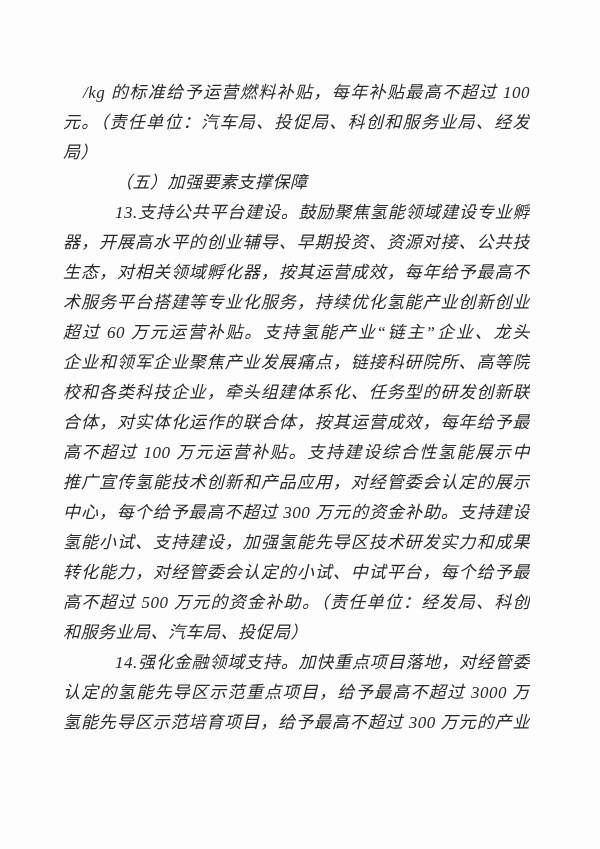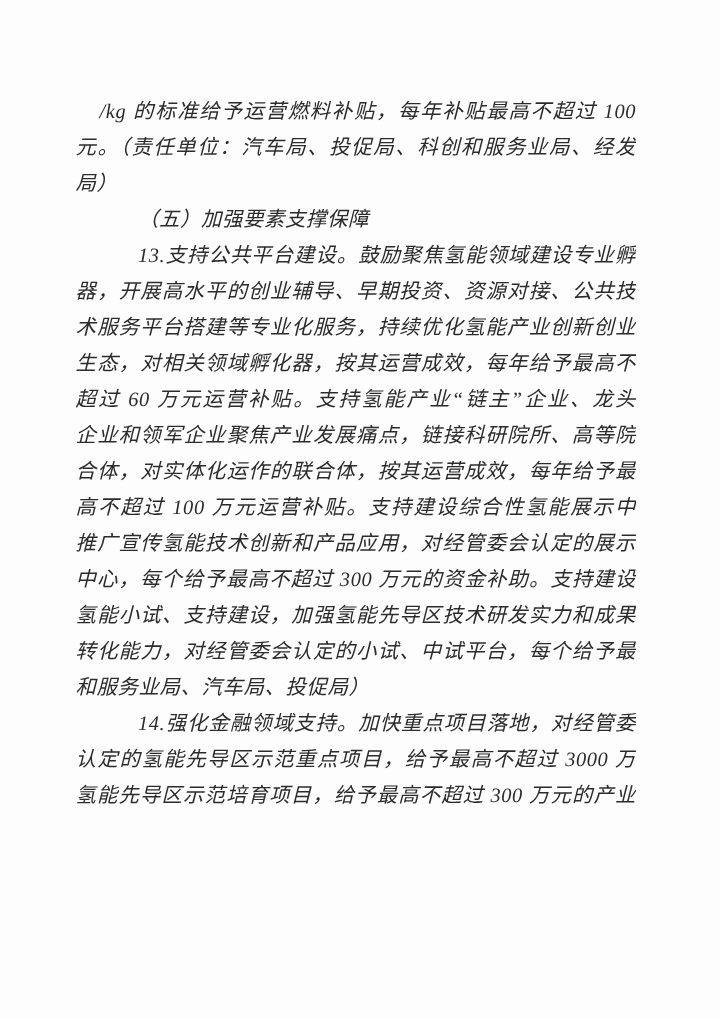--- a/index.html
+++ b/index.html
@@ -47,28 +47,30 @@
 <body>
 
 <div class="page">
   <div class="text-block">
     <div class="ln off">/kg 的标准给予运营燃料补贴，每年补贴最高不超过 100 万</div>
     <div class="ln">元。（责任单位：汽车局、投促局、科创和服务业局、经发</div>
     <div class="ln end">局）</div>
     <div class="ln ind end">（五）加强要素支撑保障</div>
     <div class="ln ind">13.支持公共平台建设。鼓励聚焦氢能领域建设专业孵化</div>
     <div class="ln">器，开展高水平的创业辅导、早期投资、资源对接、公共技</div>
+    <div class="ln">生态，对相关领域孵化器，按其运营成效，每年给予最高不</div>
     <div class="ln">术服务平台搭建等专业化服务，持续优化氢能产业创新创业</div>
-    <div class="ln">生态，对相关领域孵化器，按其运营成效，每年给予最高不</div>
     <div class="ln">超过 60 万元运营补贴。支持氢能产业“链主”企业、龙头</div>
     <div class="ln">企业和领军企业聚焦产业发展痛点，链接科研院所、高等院</div>
+    <div class="ln">校和各类科技企业，牵头组建体系化、任务型的研发创新联</div>
     <div class="ln">合体，对实体化运作的联合体，按其运营成效，每年给予最</div>
     <div class="ln">高不超过 100 万元运营补贴。支持建设综合性氢能展示中心，</div>
     <div class="ln">推广宣传氢能技术创新和产品应用，对经管委会认定的展示</div>
     <div class="ln">中心，每个给予最高不超过 300 万元的资金补助。支持建设</div>
     <div class="ln">氢能小试、支持建设，加强氢能先导区技术研发实力和成果</div>
     <div class="ln">转化能力，对经管委会认定的小试、中试平台，每个给予最</div>
+    <div class="ln">高不超过 500 万元的资金补助。（责任单位：经发局、科创</div>
     <div class="ln end">和服务业局、汽车局、投促局）</div>
     <div class="ln ind">14.强化金融领域支持。加快重点项目落地，对经管委会</div>
     <div class="ln">认定的氢能先导区示范重点项目，给予最高不超过 3000 万</div>
     <div class="ln">氢能先导区示范培育项目，给予最高不超过 300 万元的产业</div>
   </div>
 </div>
 
 </body></html>

